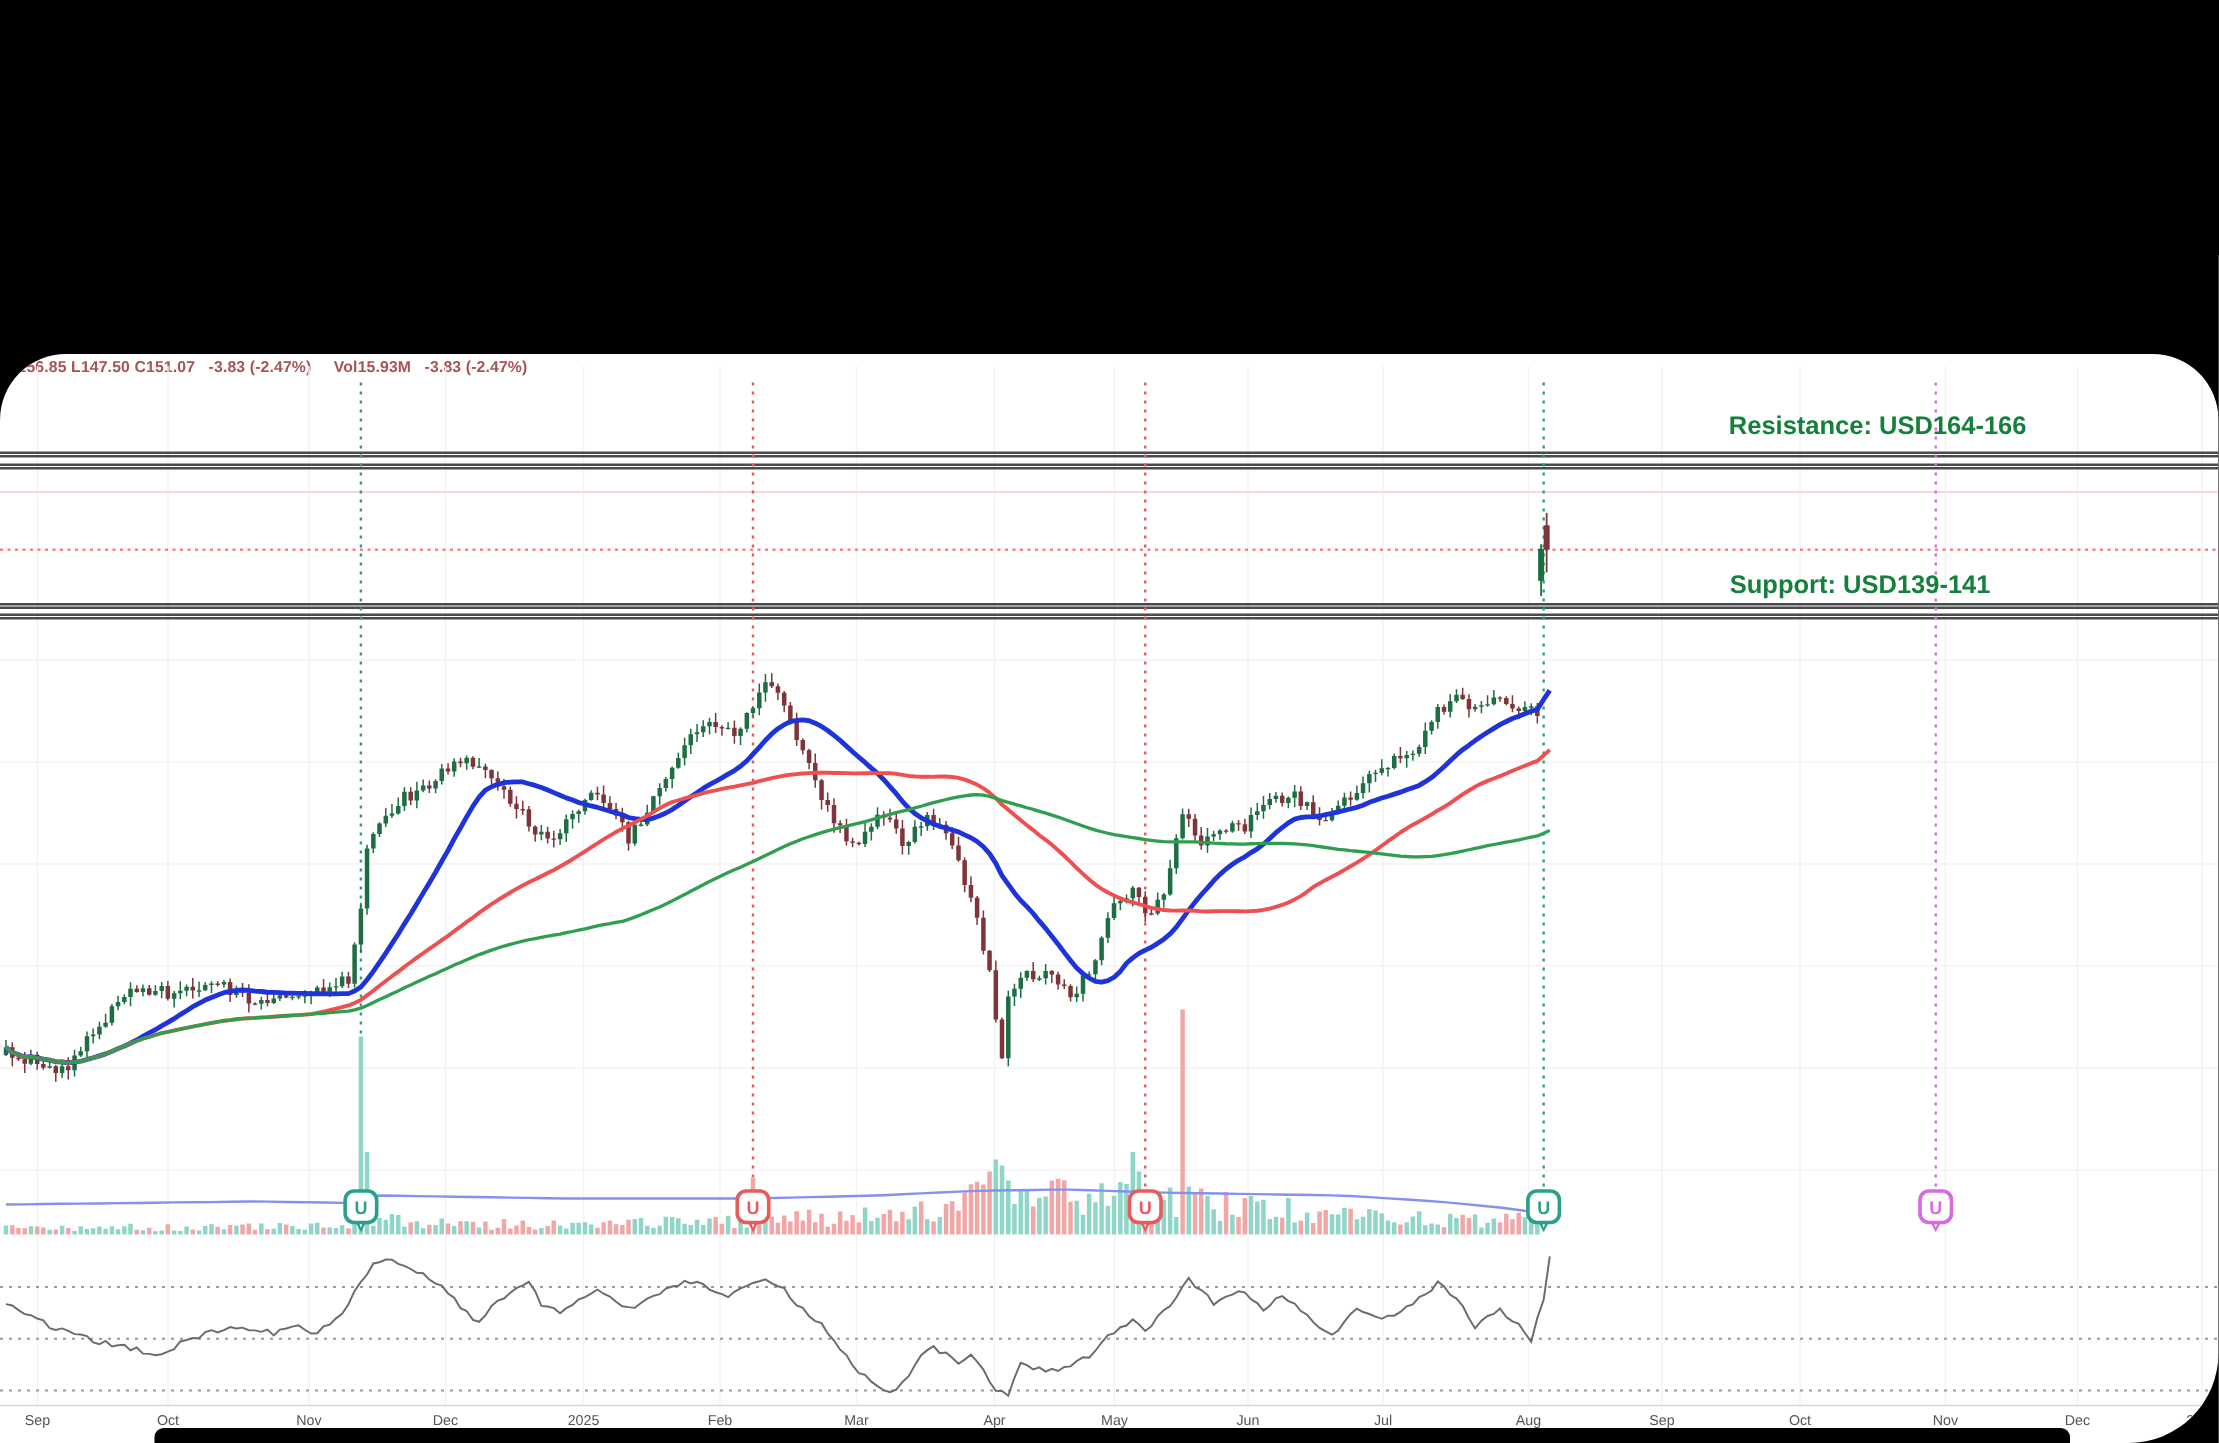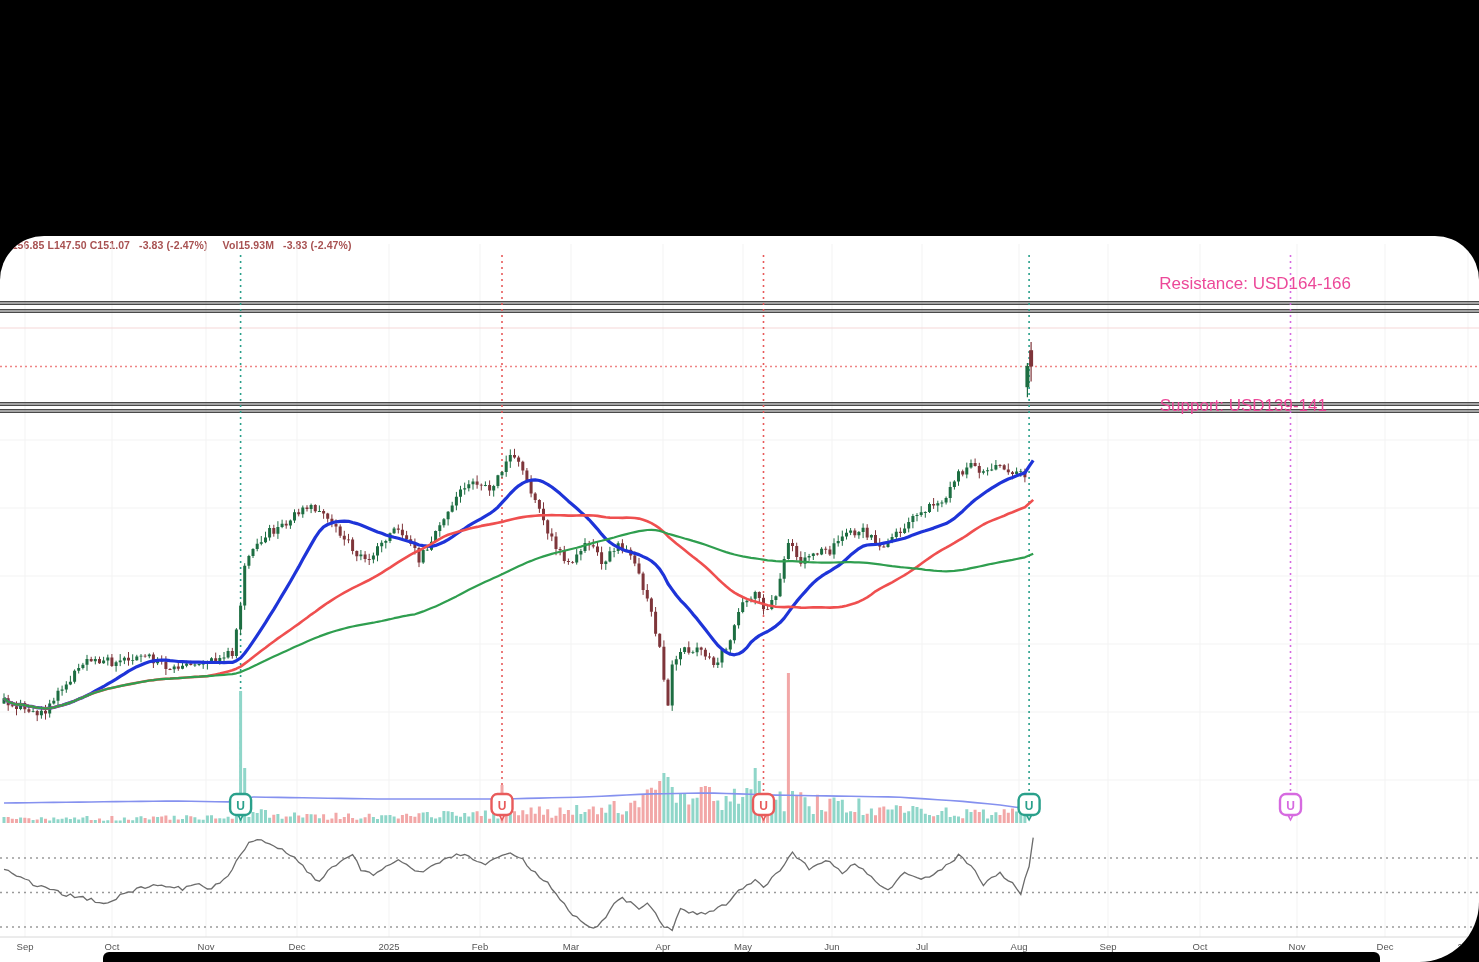--- a/index.html
+++ b/index.html
@@ -4,24 +4,24 @@
 <style>
   html,body{margin:0;padding:0;background:#000;}
   body{width:1479px;height:962px;position:relative;overflow:hidden;
        font-family:"Liberation Sans",sans-serif;}
   .card{position:absolute;left:0;top:236px;width:1479px;height:726px;
         background:#fff;border-radius:44px 44px 60px 0;overflow:hidden;}
   .legend{position:absolute;left:4px;top:3px;font-size:10.5px;font-weight:700;
           color:#a85252;white-space:nowrap;letter-spacing:.1px;}
   .legend span{margin-right:9px;}
   .legend .vol{margin-left:6px;text-align:right;}
-  .lvl-label{position:absolute;font-size:17px;font-weight:400;color:#ec4899;
+  .lvl-label{position:absolute;font-size:17px;font-weight:700;color:#15803d;
              white-space:nowrap;}
   .res-label{right:128px;top:38px;}
-  .sup-label{right:152px;top:160px;}
+  .sup-label{right:152px;top:144px;}
   #chart{position:absolute;left:0;top:0;}
   .bottom-bar{position:absolute;left:103px;top:952px;width:1277px;height:10px;
               background:#000;border-radius:6px 6px 0 0;z-index:5;}
 </style>
 </head>
 <body>
 
 <div class="card">
   <div class="legend">
     <span>H156.85 L147.50 C151.07</span><span>-3.83 (-2.47%)</span><span class="vol">Vol15.93M</span><span>-3.83 (-2.47%)</span>

